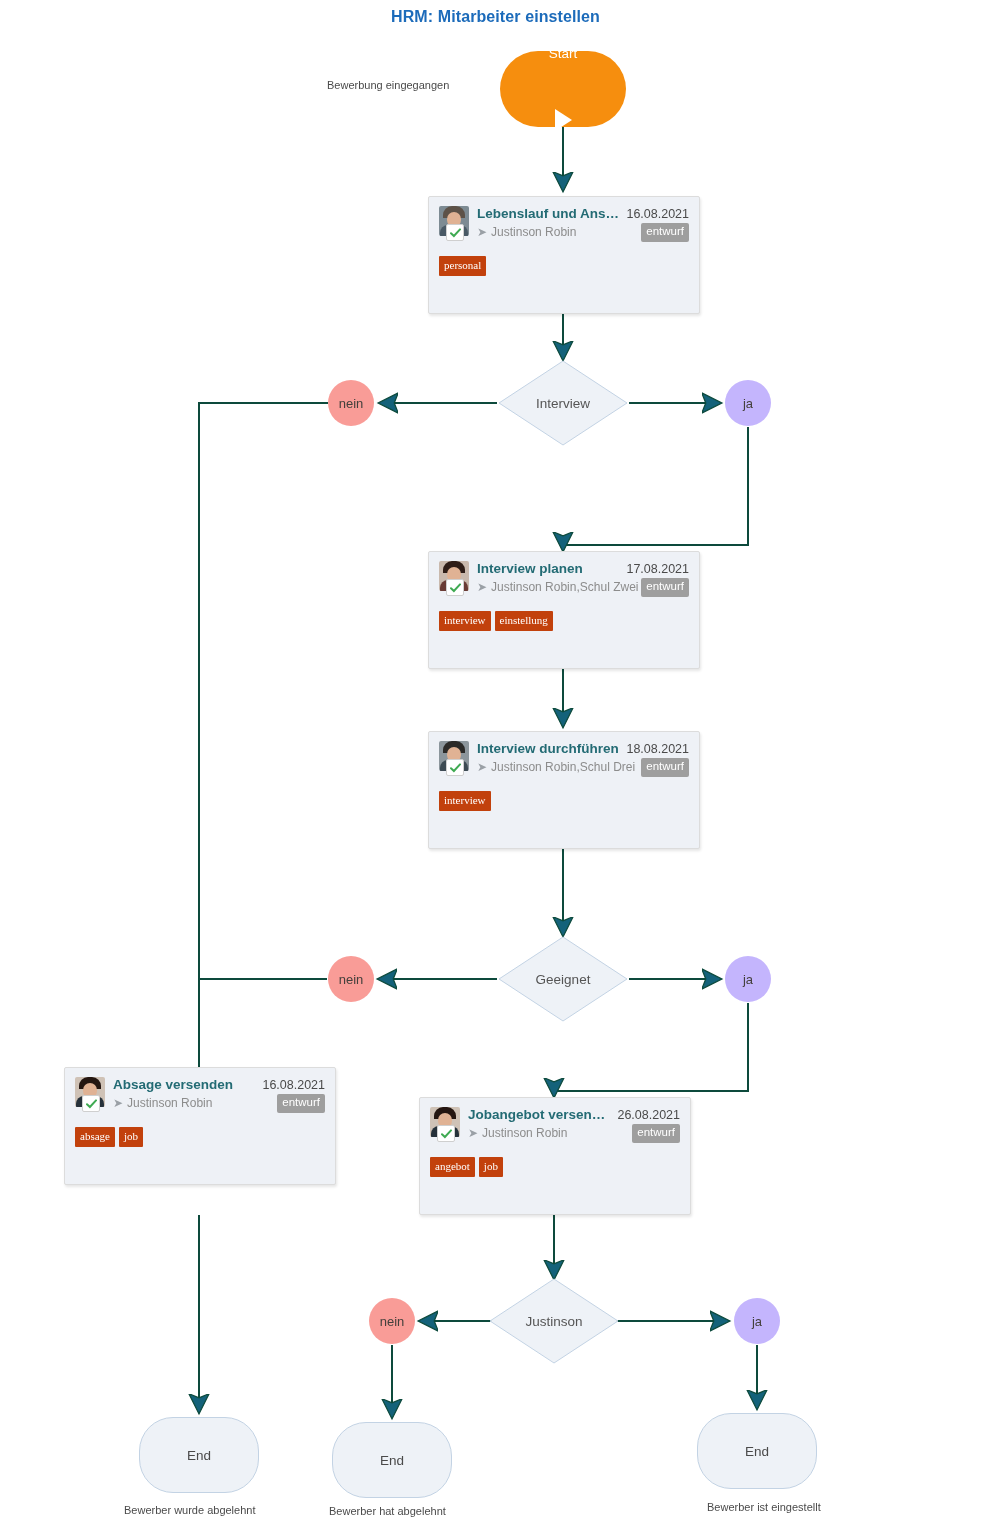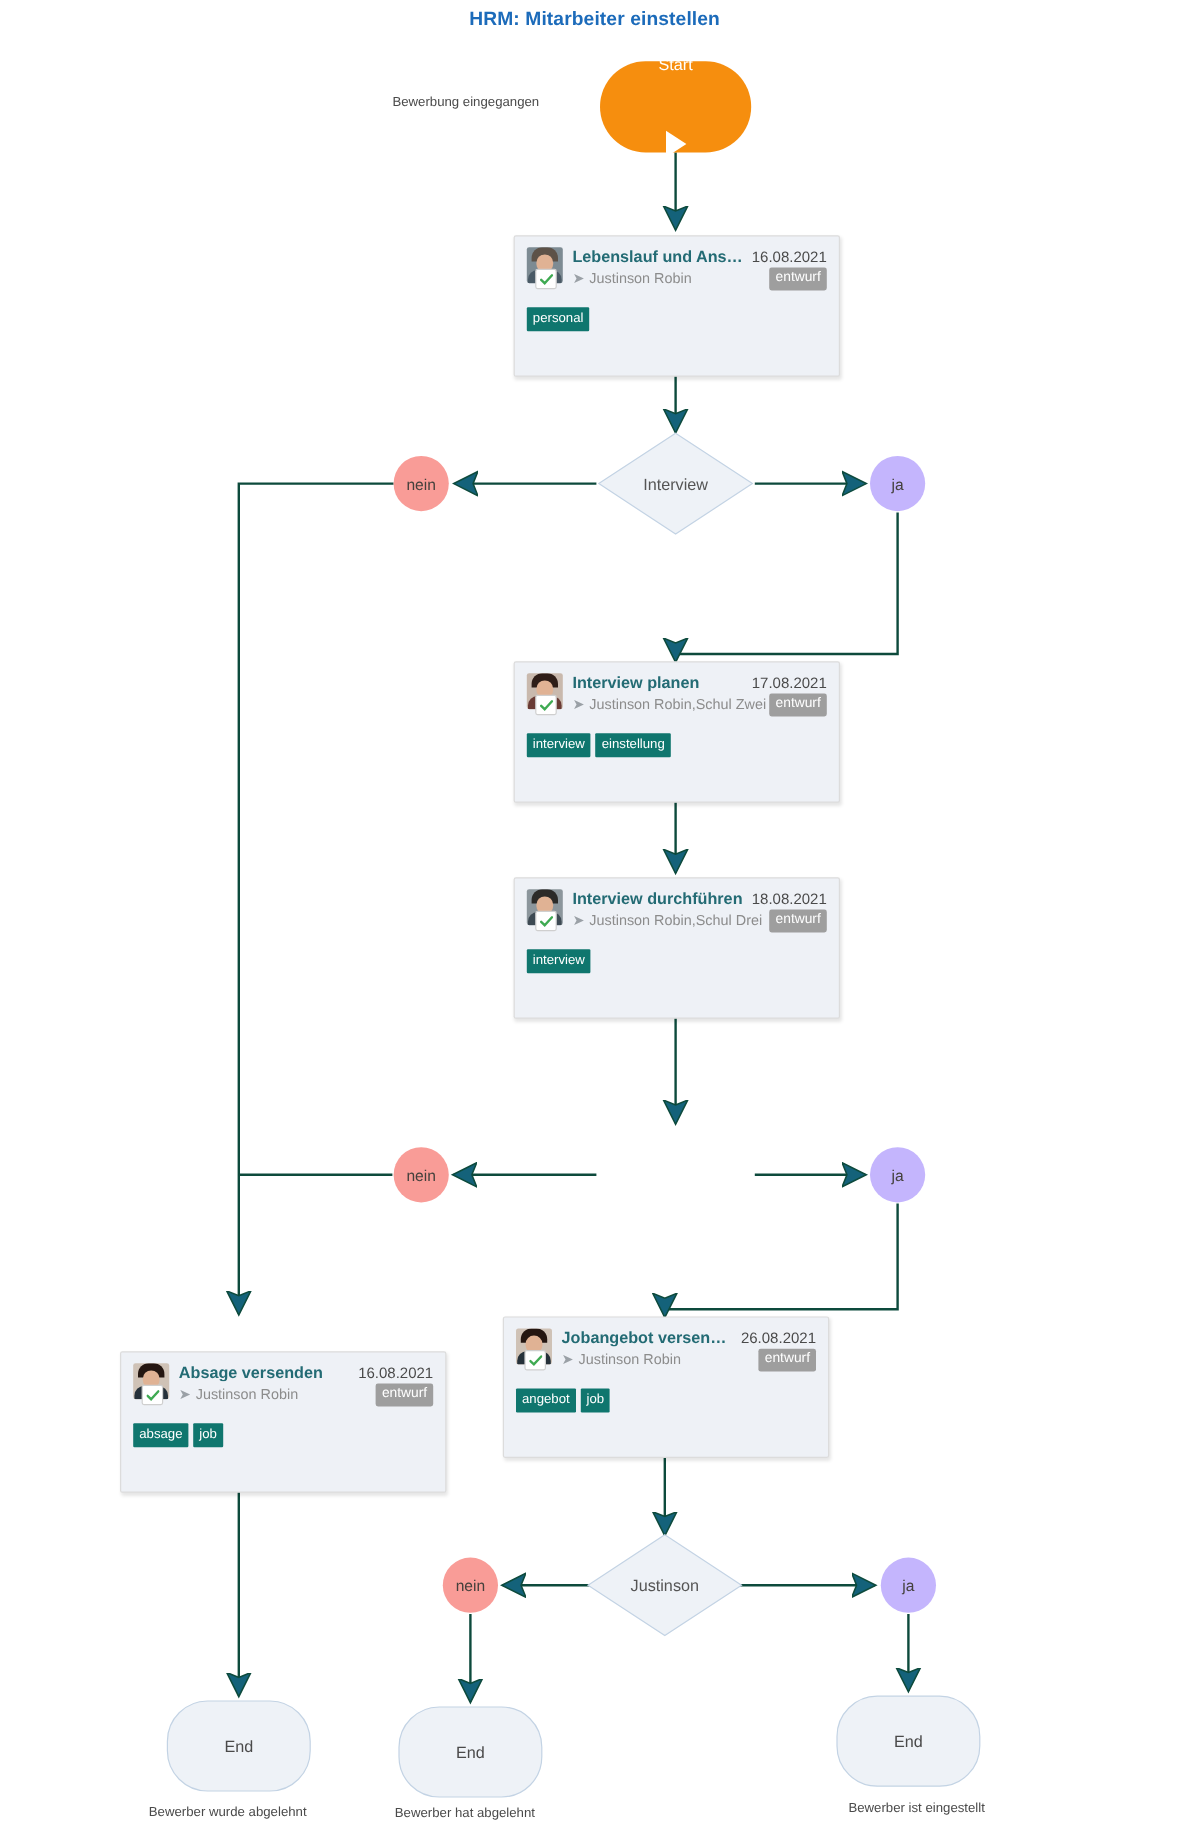--- a/index.html
+++ b/index.html
@@ -96,22 +96,22 @@
   .assignee{display:flex;align-items:center;font-size:12px;color:#8c8c8c;white-space:nowrap;min-width:0;}
   .assignee .arrow-ico{
     display:inline-block;margin-right:4px;color:#9aa0a6;font-size:12px;line-height:1;
   }
   .status{
     background:#9e9e9e;color:#fff;font-size:11.5px;line-height:1;
     padding:3px 5px 4px 5px;border-radius:2px;flex:0 0 auto;margin-left:6px;
   }
   .tags{margin-top:14px;display:flex;gap:4px;}
   .tag{
-    background:#0f766e;color:#fff;font-size:11px;line-height:1;
-    padding:4px 5px 5px 5px;border-radius:1px;white-space:nowrap;
+    background:#c2410c;color:#fff;font-size:11px;line-height:1;
+    padding:4px 5px 5px 5px;border-radius:1px;white-space:nowrap;font-family:Liberation Serif, serif;
   }
 </style>
 </head>
 <body>
 
 <div id="stage">
 
   <div class="title">HRM: Mitarbeiter einstellen</div>
 
   <svg id="edges" viewBox="0 0 991 1531">
@@ -272,28 +272,34 @@
           </div>
           <div class="status">entwurf</div>
         </div>
       </div>
     </div>
     <div class="tags">
       <span class="tag">interview</span>
     </div>
   </div>
 
+  <div class="node diamond-wrap" style="left:498px;top:936px;">
+    <svg class="dia" viewBox="0 0 130 86">
+        <polygon points="65,1 129,43 65,85 1,43" fill="#eef2f7" stroke="#c3d3e4" stroke-width="1"></polygon>
+      </svg>
+    <div class="dia-label">Geeignet</div>
+  </div>
   <div class="node pill no" style="left:328px;top:956px;">
     <span>nein</span>
   </div>
   <div class="node pill yes" style="left:725px;top:956px;">
     <span>ja</span>
   </div>
 
-  <div class="node card" style="left:64px;top:1126px;margin-left:36px;">
+  <div class="node card" style="left:64px;top:1067px;">
     <div class="card-row">
       <div class="avatar">
         <div class="photo" style="background:#cfc2b6;">
           <div class="hair" style="background:#241611;"></div>
           <div class="face"></div>
           <div class="body" style="background:#26313a;"></div>
         </div>
         <div class="check">
           <svg width="11" height="10" viewBox="0 0 11 10">
               <path d="M1 5.2 L3.9 8 L10 1.4" stroke="#3faa52" stroke-width="2" fill="none" stroke-linecap="round"></path>

